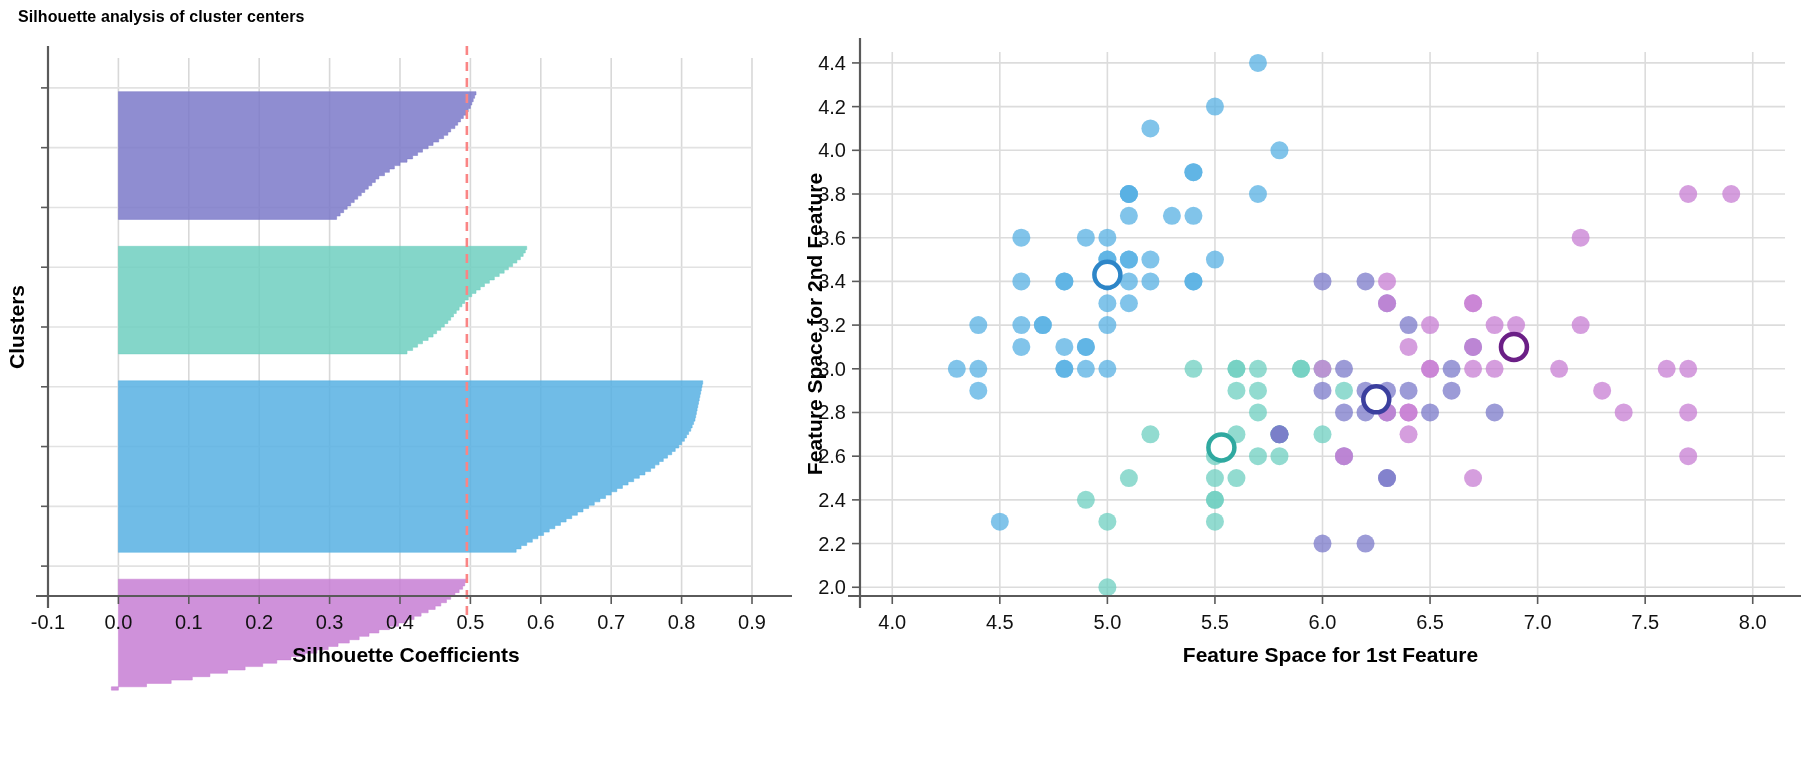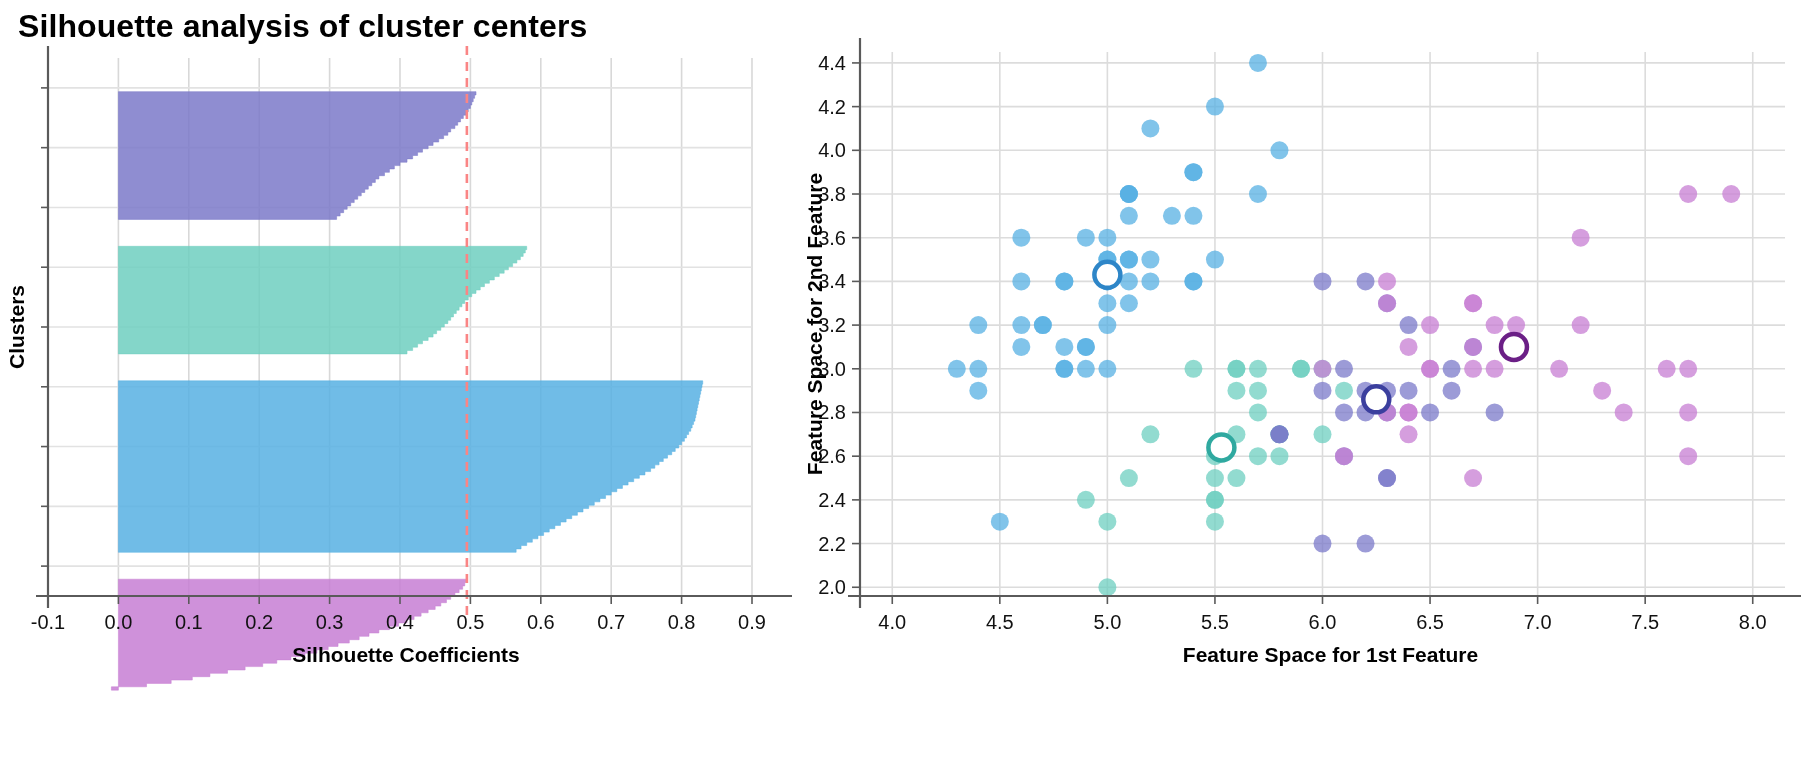--- a/index.html
+++ b/index.html
@@ -1,18 +1,18 @@
 <!DOCTYPE html>
 <html><head>
 <meta charset="utf-8">
 <style>
   html,body{margin:0;padding:0;background:#ffffff;}
   body{width:1802px;height:770px;font-family:"Liberation Sans",sans-serif;color:#000;overflow:hidden;}
   #root{position:relative;width:1802px;height:770px;}
-  .title{position:absolute;left:18px;top:8px;font-size:32px;font-weight:bold;letter-spacing:.1px;}
+  .title{position:absolute;left:18px;top:8px;font-size:16px;font-weight:bold;letter-spacing:.1px;}
   .panel{position:absolute;}
   svg{display:block;}
 </style>
 </head>
 <body>
 
 <div id="root">
 
   <div class="title">Silhouette analysis of cluster centers</div>
 

